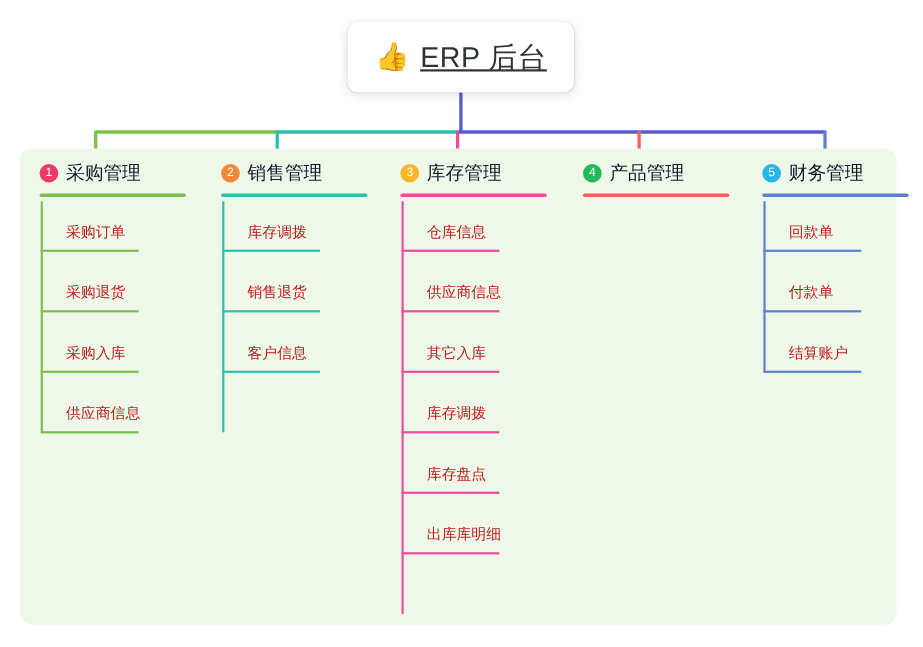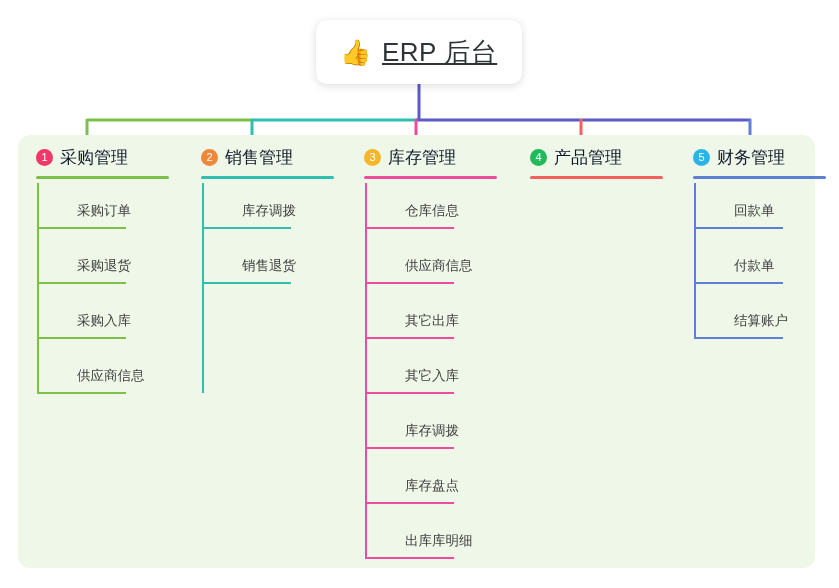--- a/index.html
+++ b/index.html
@@ -128,24 +128,24 @@
     left: 5px;
     top: 0;
     width: 2px;
   }
   .item {
     position: relative;
     height: 55px;
   }
   .item-label {
     position: absolute;
-    left: 45px;
+    left: 28px;
     top: 19px;
     font-size: 13.5px;
-    color: #404040;
+    color: #b91c1c;
     white-space: nowrap;
   }
   .item-rule {
     position: absolute;
     left: 5px;
     top: 44px;
     height: 1.6px;
     width: 89px;
   }
 </style>
@@ -210,43 +210,43 @@
       <div class="col-items">
         <div class="spine" style="background: rgb(46, 191, 174); height: 210px;"></div>
         <div class="item">
           <span class="item-label">库存调拨</span>
           <div class="item-rule" style="background: rgb(46, 191, 174);"></div>
         </div>
         <div class="item">
           <span class="item-label">销售退货</span>
           <div class="item-rule" style="background: rgb(46, 191, 174);"></div>
         </div>
+        <div class="item">
+          <span class="item-label">客户信息</span>
+          <div class="item-rule" style="background: rgb(46, 191, 174);"></div>
+        </div>
       </div>
     </div>
     <div class="column col-2">
       <div class="col-head">
         <span class="badge" style="background: rgb(245, 183, 40);">3</span>
         <span class="col-title">库存管理</span>
       </div>
       <div class="col-rule" style="background: rgb(237, 76, 156);"></div>
       <div class="col-items">
         <div class="spine" style="background: rgb(237, 76, 156); height: 375px;"></div>
         <div class="item">
           <span class="item-label">仓库信息</span>
           <div class="item-rule" style="background: rgb(237, 76, 156);"></div>
         </div>
         <div class="item">
           <span class="item-label">供应商信息</span>
           <div class="item-rule" style="background: rgb(237, 76, 156);"></div>
         </div>
         <div class="item">
-          <span class="item-label">其它出库</span>
-          <div class="item-rule" style="background: rgb(237, 76, 156);"></div>
-        </div>
-        <div class="item">
           <span class="item-label">其它入库</span>
           <div class="item-rule" style="background: rgb(237, 76, 156);"></div>
         </div>
         <div class="item">
           <span class="item-label">库存调拨</span>
           <div class="item-rule" style="background: rgb(237, 76, 156);"></div>
         </div>
         <div class="item">
           <span class="item-label">库存盘点</span>
           <div class="item-rule" style="background: rgb(237, 76, 156);"></div>

